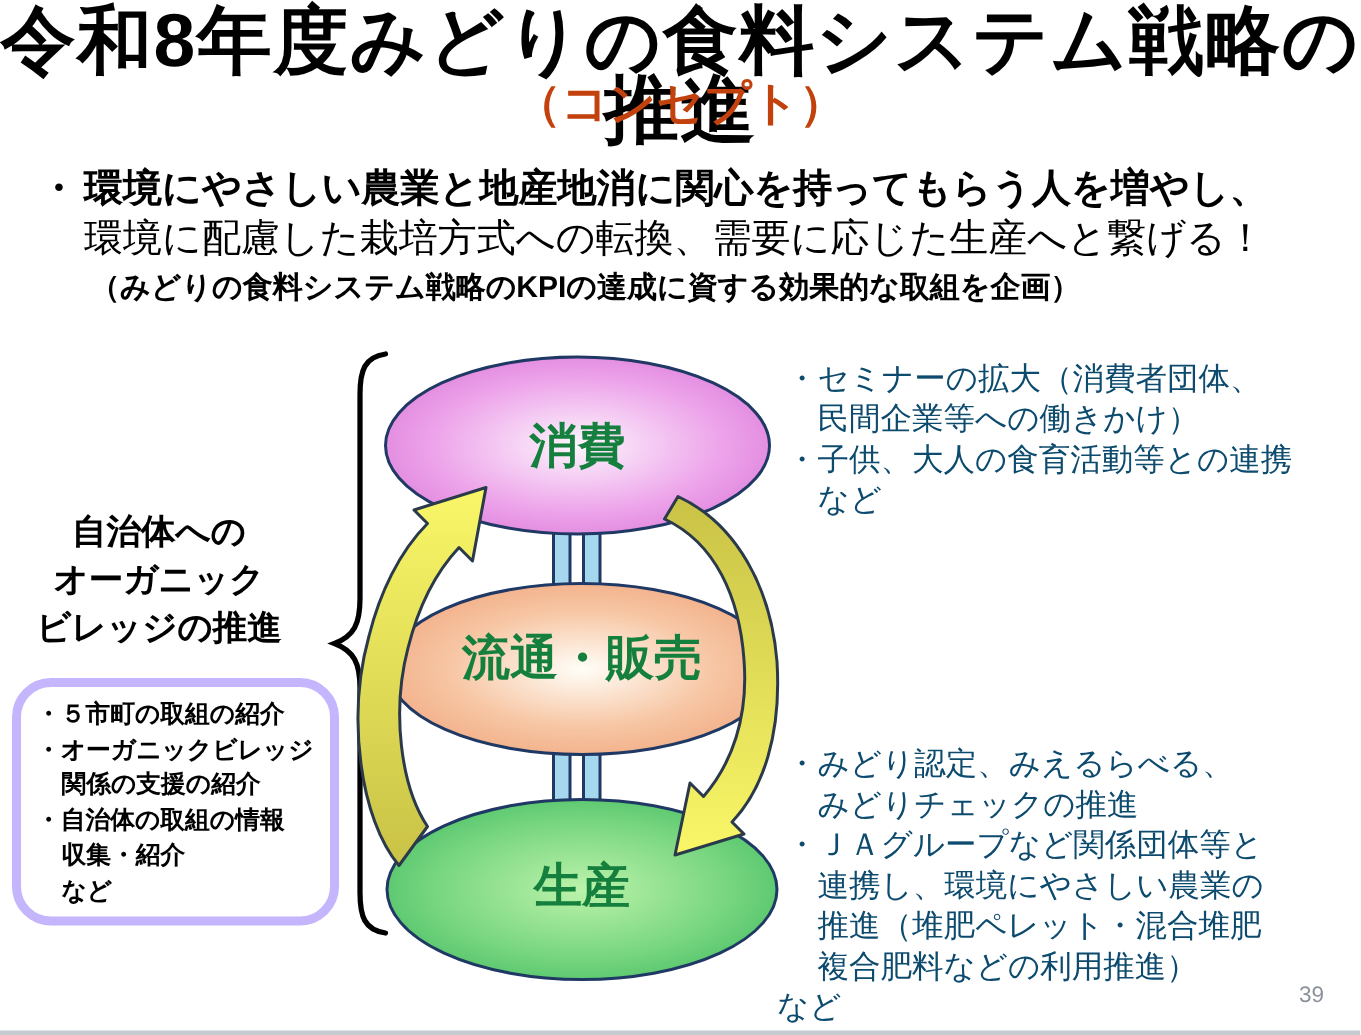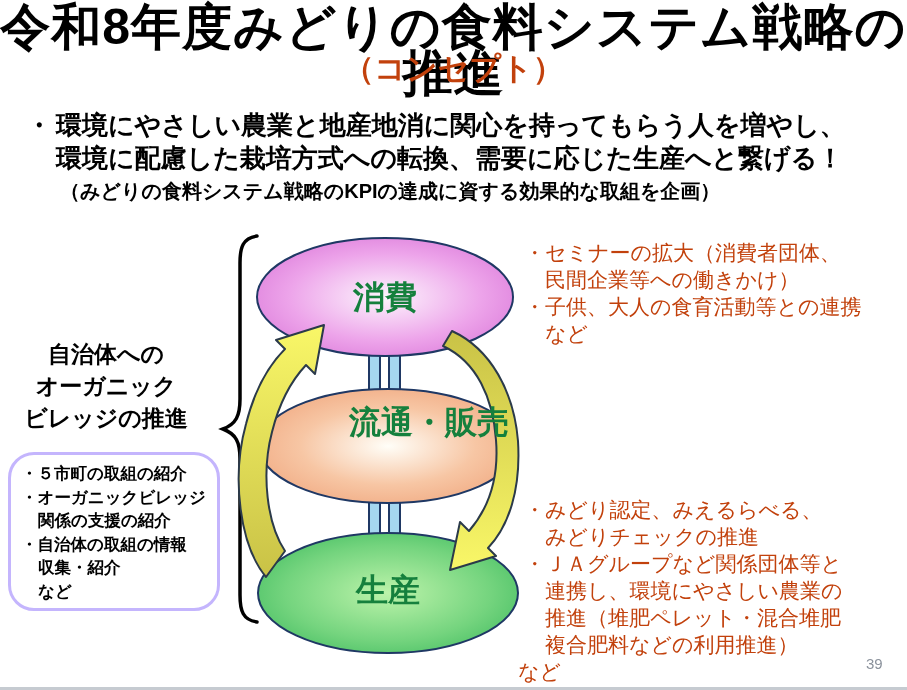--- a/index.html
+++ b/index.html
@@ -17,47 +17,47 @@
     text-align:center;font-size:50px;font-weight:900;
     letter-spacing:1px;line-height:46px;color:#000;
   }
   .title2{
     position:absolute;top:50px;left:0;width:907px;
     text-align:center;font-size:31px;font-weight:900;line-height:38px;color:#c2410c;
   }
   
   .intro-l1{position:absolute;top:108px;left:26px;font-size:26px;font-weight:bold;display:flex;}
   .intro-l1 .blt{width:30px;flex:0 0 30px;}
-  .intro-l2{position:absolute;top:141px;left:56px;font-size:26px;font-weight:bold;}
+  .intro-l2{position:absolute;top:141px;left:56px;font-size:26px;font-weight:normal;}
   .intro-note{position:absolute;top:178px;left:60px;font-size:20px;font-weight:bold;}
   
   .left-label{
     position:absolute;top:338px;left:10px;width:192px;
     text-align:center;font-size:23px;font-weight:bold;line-height:32px;
   }
   .left-box{
     position:absolute;top:452px;left:8px;width:196px;height:146px;
-    border:3px solid #c4b5fd;border-radius:26px;
+    border:6px solid #c4b5fd;border-radius:26px;
     padding:7px 0 0 10px;box-sizing:content-box;
     font-size:16.5px;font-weight:bold;line-height:23.5px;
   }
   .left-box .indent{padding-left:17px;}
   
   .diagram-svg{position:absolute;top:0;left:0;width:907px;height:690px;}
   .node-label{
     position:absolute;width:300px;text-align:center;
     font-size:32px;font-weight:bold;color:#15803d;line-height:36px;
   }
   .nl-consumption{left:235px;top:279px;}
-  .nl-distribution{left:238px;top:404px;margin-left:41px;}
+  .nl-distribution{left:238px;top:420px;}
   .nl-production{left:238px;top:575px;font-family:Liberation Mono, monospace;}
   
   .ann{
     position:absolute;left:524px;width:383px;
-    font-size:21px;line-height:27px;color:#c2410c;font-weight:normal;
+    font-size:21px;line-height:27px;color:#0c4a6e;font-weight:normal;
   }
   .ann-consumption{top:239px;}
   .ann-distribution{top:394px;}
   .ann-production{top:496px;}
   .ann .ind{padding-left:21px;}
   .ann .out{margin-left:-6px;}
   
   .page-number{
     position:absolute;left:866px;top:655px;
     font-size:15px;color:#8b929c;

